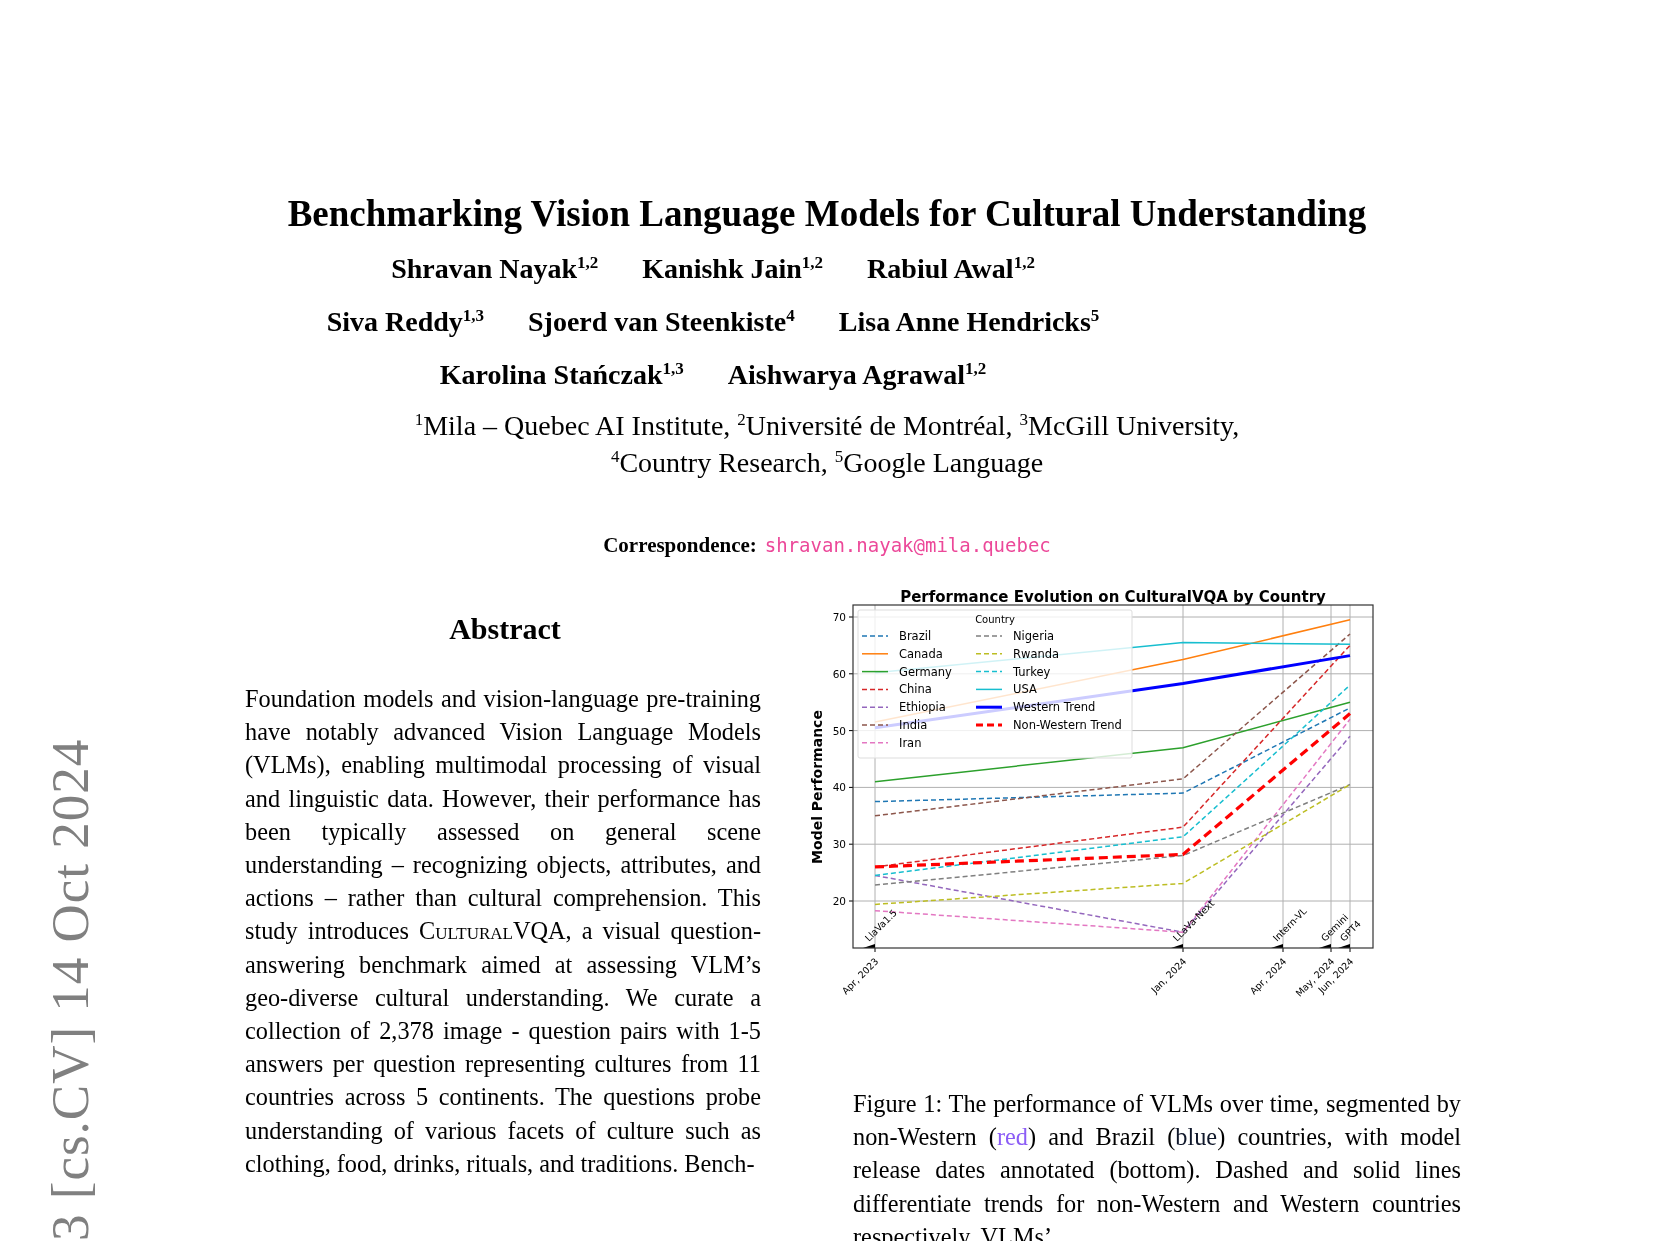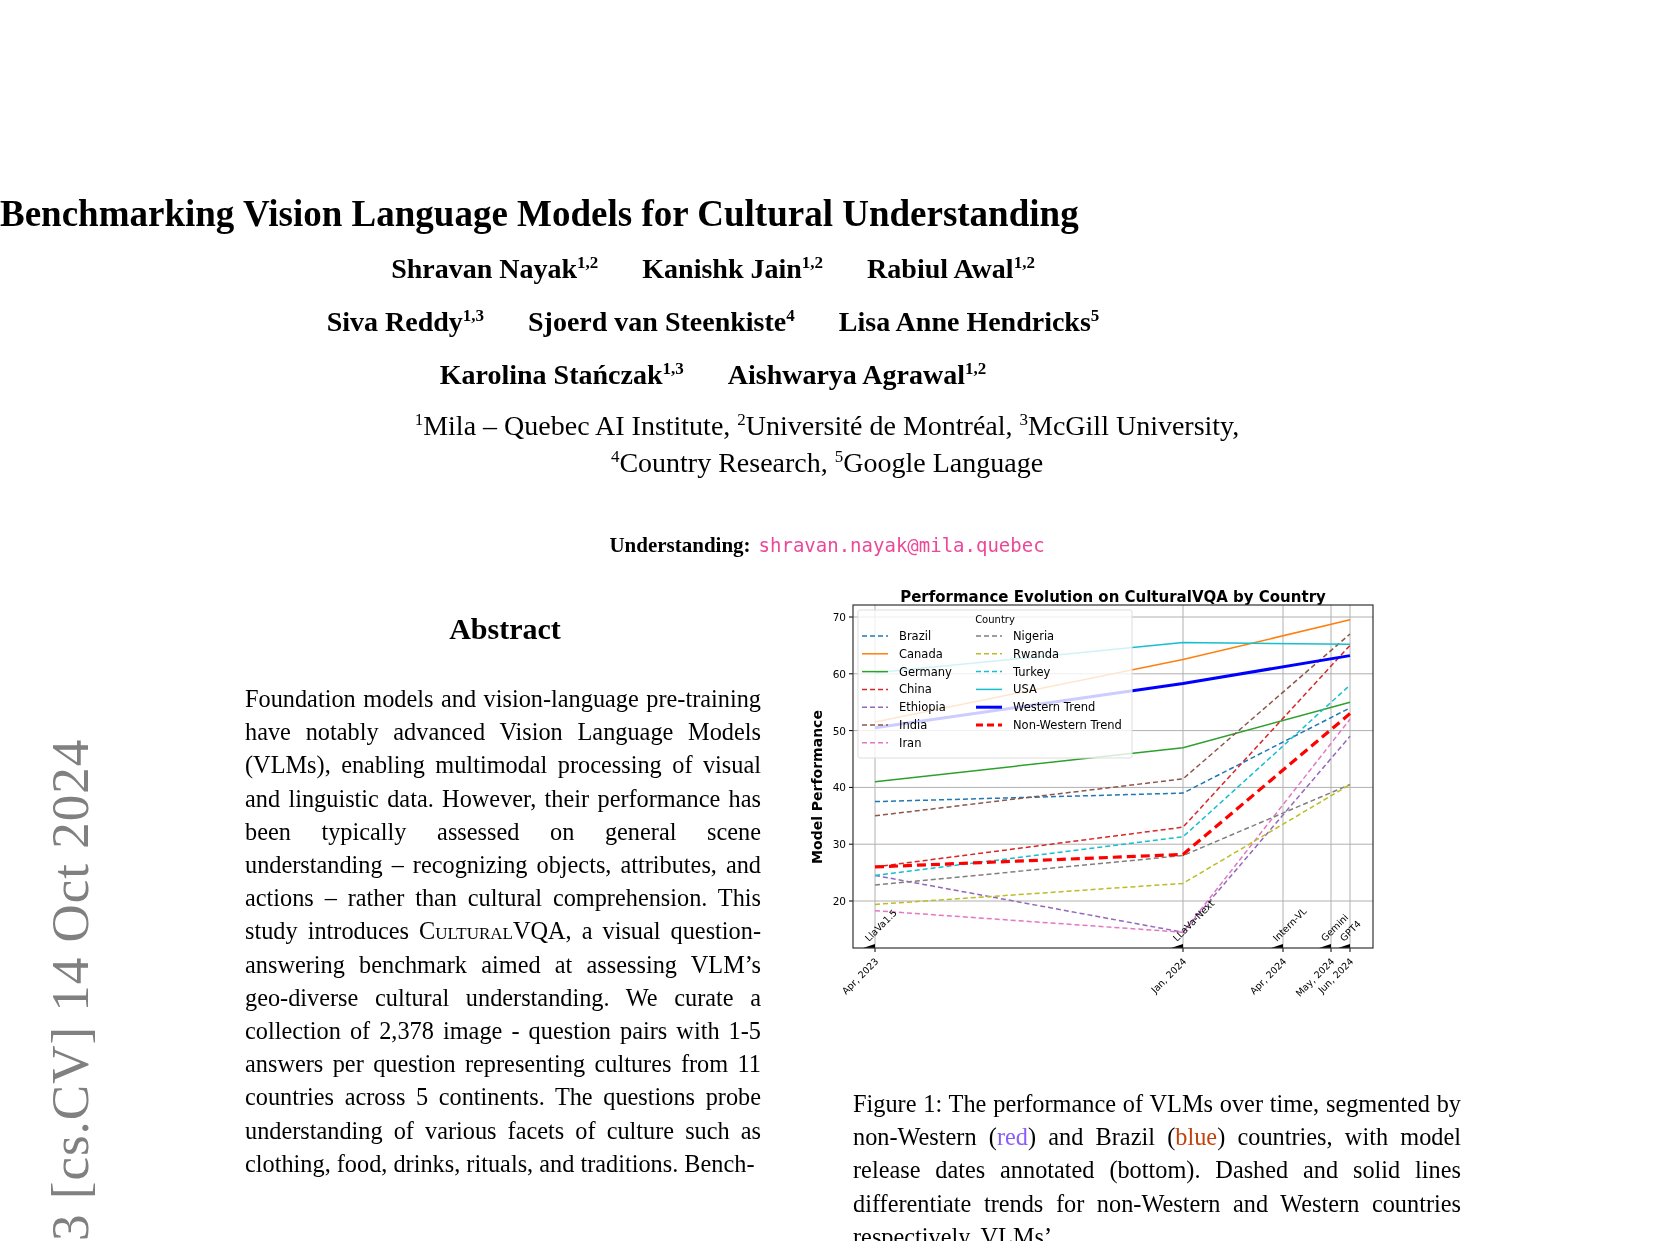--- a/index.html
+++ b/index.html
@@ -1,50 +1,50 @@
 <!DOCTYPE html>
 <html><head>
 <meta charset="utf-8">
 <style>
   html, body { margin: 0; padding: 0; background: #ffffff; }
   body { width: 1654px; height: 1241px; position: relative; overflow: hidden; font-family: "Liberation Serif", "DejaVu Serif", serif; color: #000; }
   .arxiv { position: absolute; left: 40px; top: 1241px; transform-origin: 0 0; transform: rotate(-90deg); font-size: 53px; color: #808080; white-space: nowrap; letter-spacing: 1px; }
-  .title { position: absolute; left: 0; width: 1654px; top: 192px; text-align: left; font-weight: bold; font-size: 37px; }
+  .title { position: absolute; left: 0; width: 1654px; top: 192px; text-align: center; font-weight: bold; font-size: 37px; }
   .authors { position: absolute; left: 0; width: 1426px; text-align: center; font-weight: bold; font-size: 28px; }
   .authors span.au { margin: 0 22px; }
   .authors sup, .affil sup { font-size: 17px; }
   .affil { position: absolute; left: 0; width: 1654px; text-align: center; font-size: 28px; }
   .corr { position: absolute; left: 0; width: 1654px; top: 533px; text-align: center; font-size: 21px; }
   .corr b { font-weight: bold; }
   .corr .email { font-family: "DejaVu Sans Mono", "Liberation Mono", monospace; color: #ec4899; font-size: 19px; margin-left: 8px; }
   .abs-head { position: absolute; left: 245px; width: 520px; top: 612px; text-align: center; font-weight: bold; font-size: 30px; }
   .abs-body { position: absolute; left: 245px; width: 516px; top: 682px; font-size: 24.3px; line-height: 33.2px; text-align: justify; hyphens: manual; }
   .abs-body .sc { font-variant: small-caps; }
   .caption { position: absolute; left: 853px; width: 608px; top: 1087px; font-size: 24.3px; line-height: 33.2px; text-align: justify; }
   .caption .red { color: #8b5cf6; }
-  .caption .blue { color: #c2410c; }
+  .caption .blue { color: #0f172a; }
   .chart { position: absolute; left: 840px; top: 605px; }
   .chart svg text { font-family: "DejaVu Sans", sans-serif; }
 </style>
 </head>
 <body>
 
 <div class="arxiv">3  [cs.CV]  14 Oct 2024</div>
 
 <div class="title">Benchmarking Vision Language Models for Cultural Understanding</div>
 
 <div class="authors" id="authors-row-0" style="top:253px;"><span class="au">Shravan Nayak<sup>1,2</sup></span><span class="au">Kanishk Jain<sup>1,2</sup></span><span class="au">Rabiul Awal<sup>1,2</sup></span></div>
 <div class="authors" id="authors-row-1" style="top:306px;"><span class="au">Siva Reddy<sup>1,3</sup></span><span class="au">Sjoerd van Steenkiste<sup>4</sup></span><span class="au">Lisa Anne Hendricks<sup>5</sup></span></div>
 <div class="authors" id="authors-row-2" style="top:359px;"><span class="au">Karolina Stańczak<sup>1,3</sup></span><span class="au">Aishwarya Agrawal<sup>1,2</sup></span></div>
 
 <div class="affil" id="affil-1" style="top:410px;"><sup>1</sup><span>Mila – Quebec AI Institute, </span><sup>2</sup><span>Université de Montréal, </span><sup>3</sup><span>McGill University,</span></div>
 <div class="affil" id="affil-2" style="top:447px;"><sup>4</sup><span>Country Research, </span><sup>5</sup><span>Google Language</span></div>
 
 <div class="corr">
-  <b>Understanding:</b><span class="email">shravan.nayak@mila.quebec</span>
+  <b>Correspondence:</b><span class="email">shravan.nayak@mila.quebec</span>
 </div>
 
 <div class="abs-head">Abstract</div>
 <div class="abs-body"><span>Foundation models and vision-language pre-training have notably advanced Vision Language Models (VLMs), enabling multimodal processing of visual and linguistic data. However, their performance has been typically assessed on general scene understanding – recognizing objects, attributes, and actions – rather than cultural comprehension.  This study introduces </span><span class="sc">CulturalVQA</span><span>, a visual question-answering benchmark aimed at assessing VLM’s geo-diverse cultural understanding. We curate a collection of 2,378 image - question pairs with 1-5 answers per question representing cultures from 11 countries across 5 continents. The questions probe understanding of various facets of culture such as clothing, food, drinks, rituals, and traditions.  Bench-</span></div>
 
 <div class="chart">
   <svg id="chart-svg" width="560" height="440" xmlns="http://www.w3.org/2000/svg" overflow="visible" style="overflow: visible;">
       <text x="273" y="-3" text-anchor="middle" font-size="15" font-weight="bold">Performance Evolution on CulturalVQA by Country</text>
       <line x1="13" x2="533" y1="296" y2="296" stroke="#b0b0b0" stroke-width="1"></line>
       <line x1="9" x2="13" y1="296" y2="296" stroke="#000" stroke-width="1"></line>

